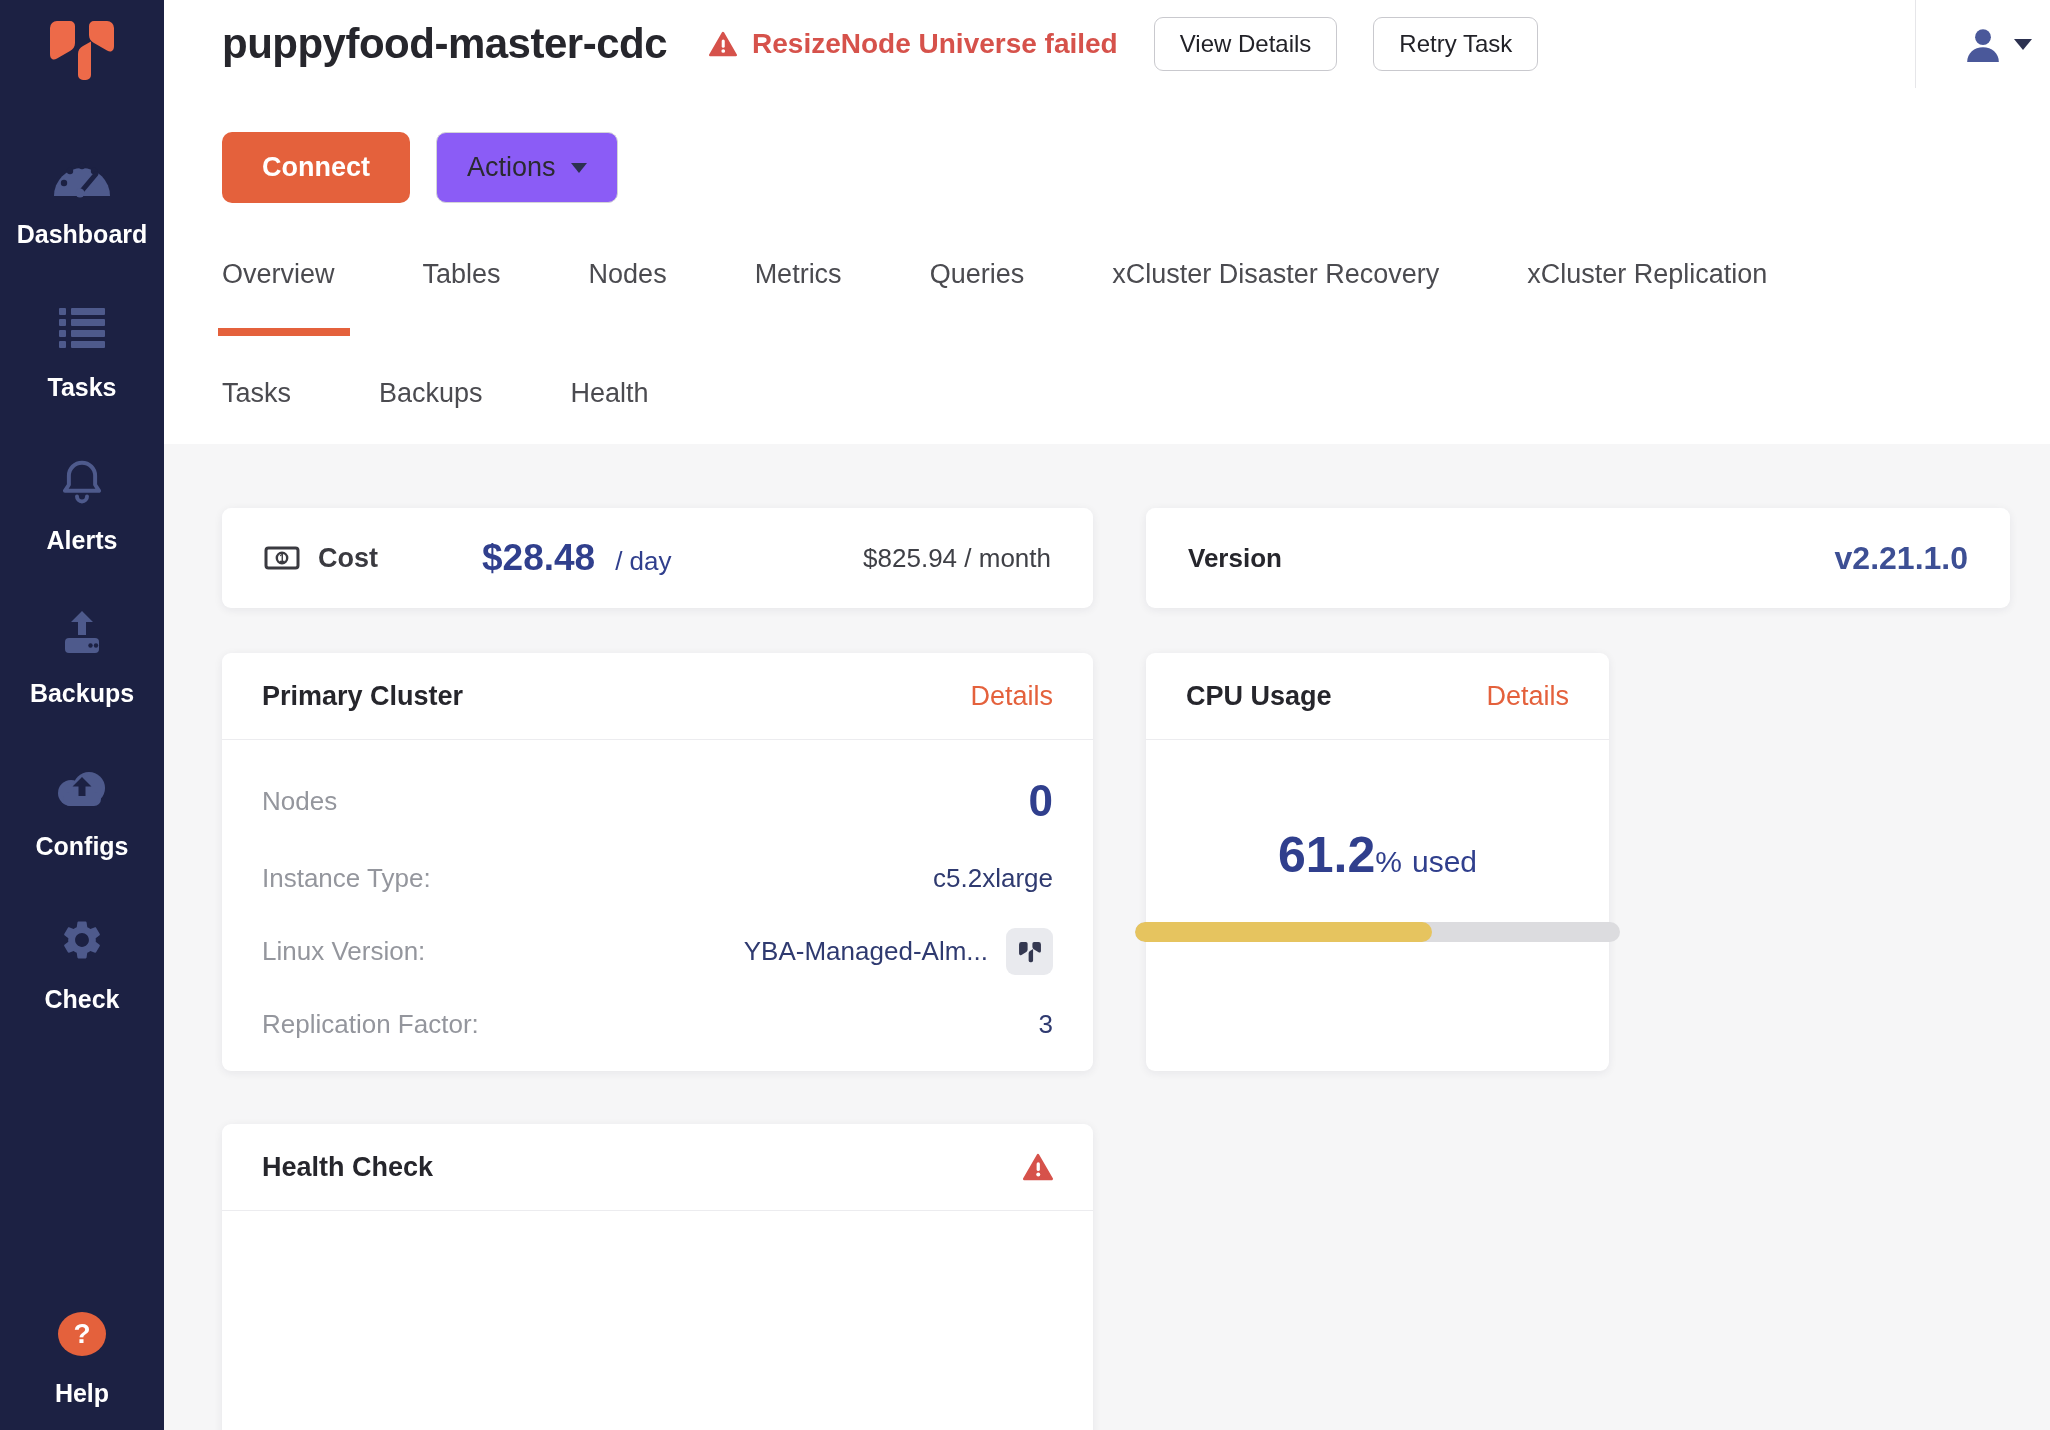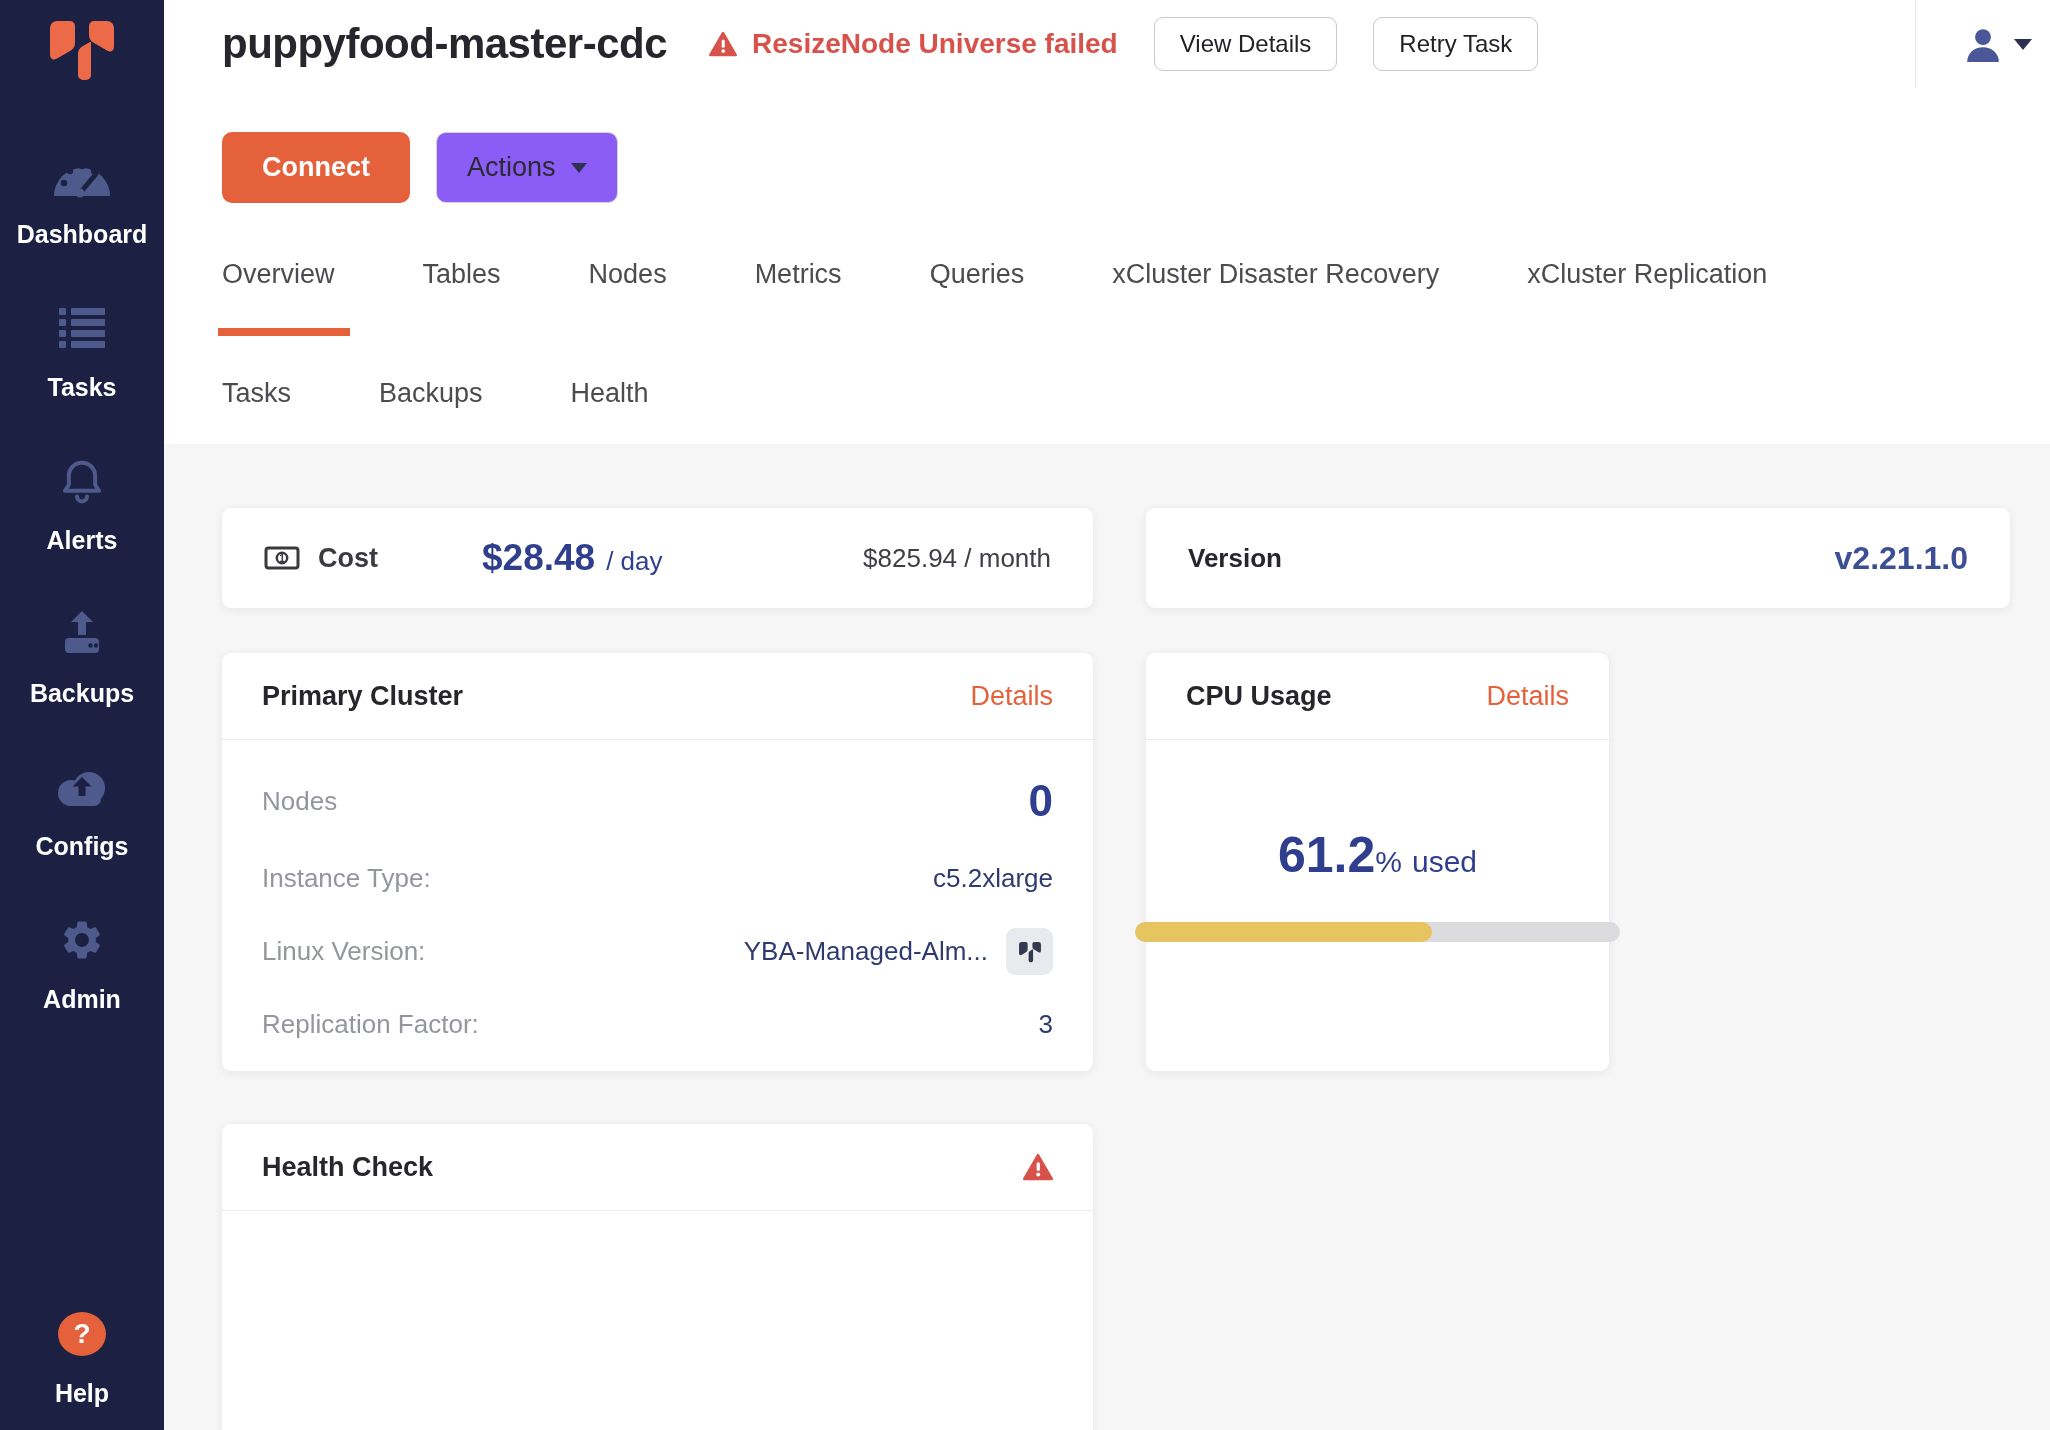--- a/index.html
+++ b/index.html
@@ -64,21 +64,21 @@
   .content{background:var(--bg-gray);padding:64px 40px 0 58px;flex:1;overflow:hidden;}
   .cards-row{display:flex;gap:53px;}
   .card{background:#fff;border-radius:9px;box-shadow:0 2px 10px rgba(30,30,60,.07);}
   .card-header{height:87px;display:flex;align-items:center;padding:0 40px;
     border-bottom:1px solid #ececef;}
   .card-title{font-size:27px;font-weight:700;color:var(--txt-dark);}
   .details-link{margin-left:auto;font-size:27px;color:var(--orange);cursor:pointer;}
 
   .card-cost{width:871px;height:100px;display:flex;align-items:center;padding:0 42px;}
   .cost-label-group{display:flex;align-items:center;gap:18px;font-size:27px;font-weight:700;color:#3a3a40;}
-  .cost-main{margin-left:104px;display:flex;align-items:baseline;gap:11px;color:var(--blue);}
+  .cost-main{margin-left:104px;display:flex;align-items:baseline;gap:20px;color:var(--blue);}
   .cost-daily{font-size:37px;font-weight:700;}
   .cost-unit{font-size:26px;font-weight:500;}
   .cost-monthly{margin-left:auto;font-size:26px;color:#3f4046;}
 
   .card-version{flex:1;height:100px;display:flex;align-items:center;padding:0 42px;}
   .version-label{font-size:26px;font-weight:700;color:var(--txt-dark);}
   .version-value{margin-left:auto;font-size:32px;font-weight:700;color:#3d4f94;}
 
   .row-b{margin-top:45px;}
   .card-cluster{width:871px;height:418px;}
@@ -191,21 +191,21 @@
       </span>
       <span class="nav-label">Configs</span>
     </div>
 
     <div class="nav-item">
       <span class="nav-icon">
         <svg width="46" height="46" viewBox="0 0 24 24" fill="currentColor">
           <path d="M19.14 12.94c.04-.3.06-.61.06-.94s-.02-.64-.07-.94l2.03-1.58c.18-.14.23-.41.12-.61l-1.92-3.32c-.12-.22-.37-.29-.59-.22l-2.39.96c-.5-.38-1.03-.7-1.62-.94l-.36-2.54c-.04-.24-.24-.41-.48-.41h-3.84c-.24 0-.43.17-.47.41l-.36 2.54c-.59.24-1.13.57-1.62.94l-2.39-.96c-.22-.08-.47 0-.59.22L2.74 8.87c-.12.21-.08.47.12.61l2.03 1.58c-.05.3-.09.63-.09.94s.02.64.07.94l-2.03 1.58c-.18.14-.23.41-.12.61l1.92 3.32c.12.22.37.29.59.22l2.39-.96c.5.38 1.03.7 1.62.94l.36 2.54c.05.24.24.41.48.41h3.84c.24 0 .44-.17.47-.41l.36-2.54c.59-.24 1.13-.56 1.62-.94l2.39.96c.22.08.47 0 .59-.22l1.92-3.32c.12-.22.07-.47-.12-.61ZM12 15.6c-1.98 0-3.6-1.62-3.6-3.6s1.62-3.6 3.6-3.6 3.6 1.62 3.6 3.6-1.62 3.6-3.6 3.6Z"></path>
         </svg>
       </span>
-      <span class="nav-label">Admin</span>
+      <span class="nav-label">Check</span>
     </div>
 
     <div class="nav-item help-item">
       <span class="nav-icon">
         <span style="width:48px;height:44px;background:var(--orange);border-radius:50%;display:flex;align-items:center;justify-content:center;color:#fff;font-size:28px;font-weight:700;">?</span>
       </span>
       <span class="nav-label">Help</span>
     </div>
   </nav>
 

